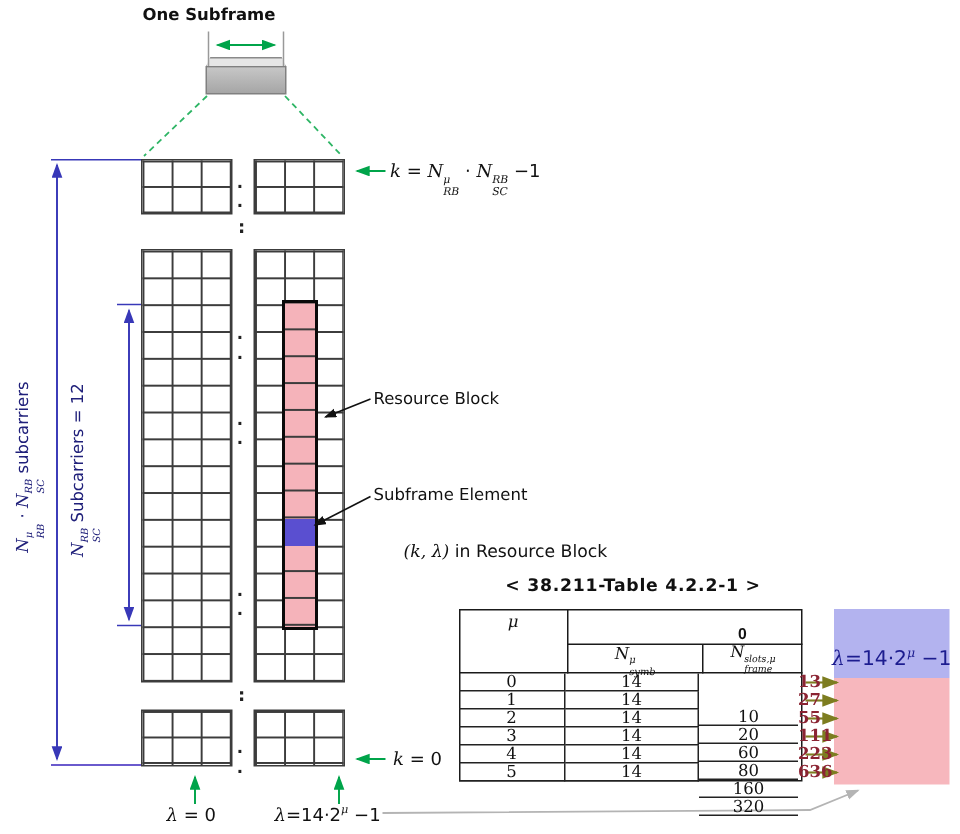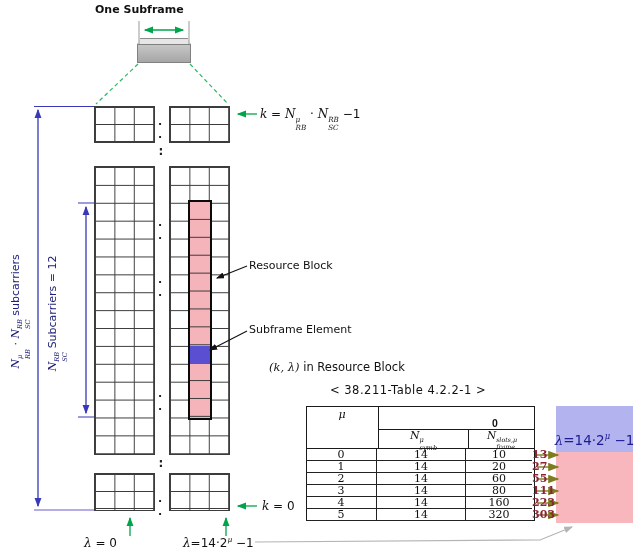--- a/index.html
+++ b/index.html
@@ -50,21 +50,21 @@
             display:flex;align-items:flex-end;justify-content:center;padding-bottom:5px;box-sizing:border-box;}
   .bluecell .f{font-size:13.5px;color:#1c1c8f;white-space:nowrap;}
   .pinkcol{position:absolute;left:556px;top:452px;width:77px;height:71px;background:#f7b7bd;z-index:4;}
   .trows{position:absolute;left:306px;top:449px;width:334px;z-index:7;
          font-family:"DejaVu Serif",serif;font-size:11px;}
   .trow{display:flex;height:12px;}
   .tc{display:block;box-sizing:border-box;height:12px;line-height:11px;text-align:center;
       border-bottom:1px solid #222;}
   .c1{width:71px;border-right:1px solid #222;}
   .c2{width:89px;border-right:1px solid #222;}
-  .c3{width:66px;}
+  .c3{width:66px;margin-top:23px;}
   .lam{height:12px;line-height:12px;color:#8b2433;font-weight:bold;font-size:11px;}
 </style>
 </head>
 <body>
 
 <div class="canvas">
 
   <svg class="layer" width="640" height="556" viewBox="0 0 640 556">
     <defs>
       <marker id="mG" markerWidth="8" markerHeight="6" refX="6.5" refY="2.75" orient="auto-start-reverse">
@@ -149,28 +149,28 @@
         <span>SC</span>
       </span><span> Subcarriers = 12</span></div>
   <div class="frm" style="left:260px;top:107px;"><span class="it">k</span><span> = </span><span class="it">N</span><span class="ss">
         <span>μ</span>
         <span>RB</span>
       </span><span> · </span><span class="it">N</span><span class="ss">
         <span>RB</span>
         <span>SC</span>
       </span><span> −1</span></div>
   <div class="frm" style="left:262px;top:499px;"><span class="it">k</span><span> = 0</span></div>
-  <div class="frm" style="left:84px;top:536px;width:60px;text-align:left;"><span class="it">λ</span><span> = 0</span></div>
+  <div class="frm" style="left:84px;top:536px;width:60px;text-align:right;"><span class="it">λ</span><span> = 0</span></div>
   <div class="frm" style="left:183px;top:535px;"><span class="it">λ</span><span>=14·2</span><span class="sp it">μ</span><span> −1</span></div>
 
   <div class="lbl" style="left:249px;top:259px;">Resource Block</div>
   <div class="lbl" style="left:249px;top:323px;">Subframe Element</div>
   <div class="frm" style="left:269px;top:360px;font-size:11.5px;"><span class="it">(k, λ)</span><span>  in Resource Block</span></div>
 
-  <div class="lbl" style="left:330px;top:383px;width:184px;text-align:left;font-size:11.5px;letter-spacing:0.5px;">&lt; 38.211-Table 4.2.2-1 &gt;</div>
+  <div class="lbl" style="left:330px;top:383px;width:184px;text-align:center;font-size:11.5px;letter-spacing:0.5px;font-weight:bold;">&lt; 38.211-Table 4.2.2-1 &gt;</div>
 
   <div class="bluecell">
     <div class="f"><span class="it">λ</span><span>=14·2</span><span class="sp it">μ</span><span> −1</span></div>
   </div>
   <div class="pinkcol"></div>
 
   <div class="tframe"></div>
   <div class="tline" style="left:378px;top:406px;width:1px;height:43px;"></div>
   <div class="tline" style="left:378px;top:429px;width:157px;height:1px;"></div>
   <div class="tline" style="left:468px;top:430px;width:1px;height:19px;"></div>
@@ -216,17 +216,17 @@
       <div class="trow">
         <span class="tc c1">4</span>
         <span class="tc c2">14</span>
         <span class="tc c3">160</span>
         <span class="lam">223</span>
       </div>
       <div class="trow">
         <span class="tc c1">5</span>
         <span class="tc c2">14</span>
         <span class="tc c3">320</span>
-        <span class="lam">303</span>
+        <span class="lam">636</span>
       </div>
     </div>
 
 </div>
 
 </body></html>

